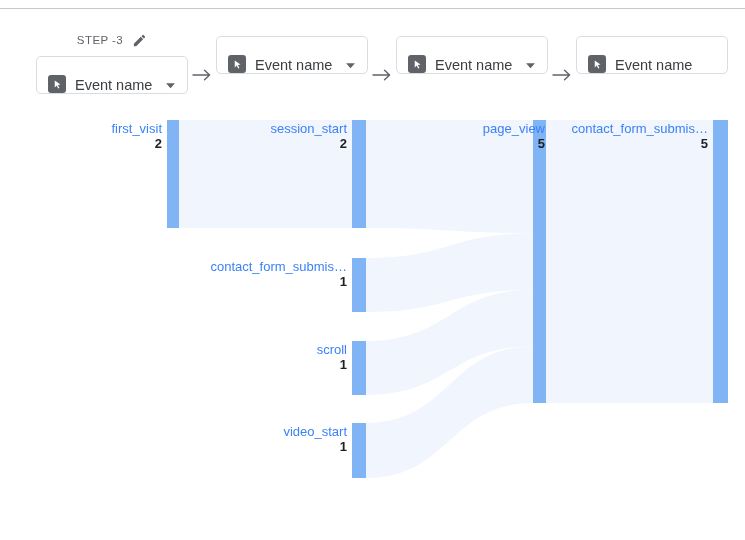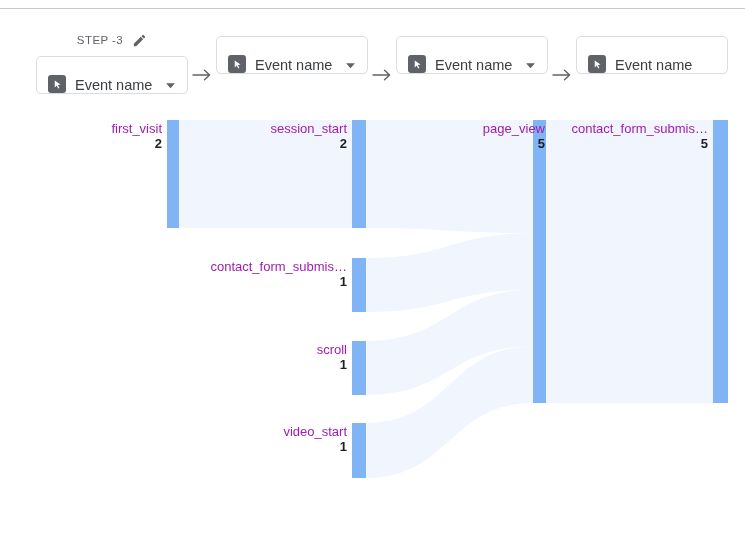--- a/index.html
+++ b/index.html
@@ -103,21 +103,21 @@
     pointer-events: none;
   }
   .node-text {
     position: absolute;
     text-align: right;
     line-height: 1.12;
     white-space: nowrap;
   }
   .node-name {
     font-size: 13px;
-    color: #a21caf;
+    color: #3b82f6;
   }
   .node-value {
     font-size: 13px;
     color: #202124;
     font-weight: bold;
   }
 </style>
 </head>
 <body>
 

